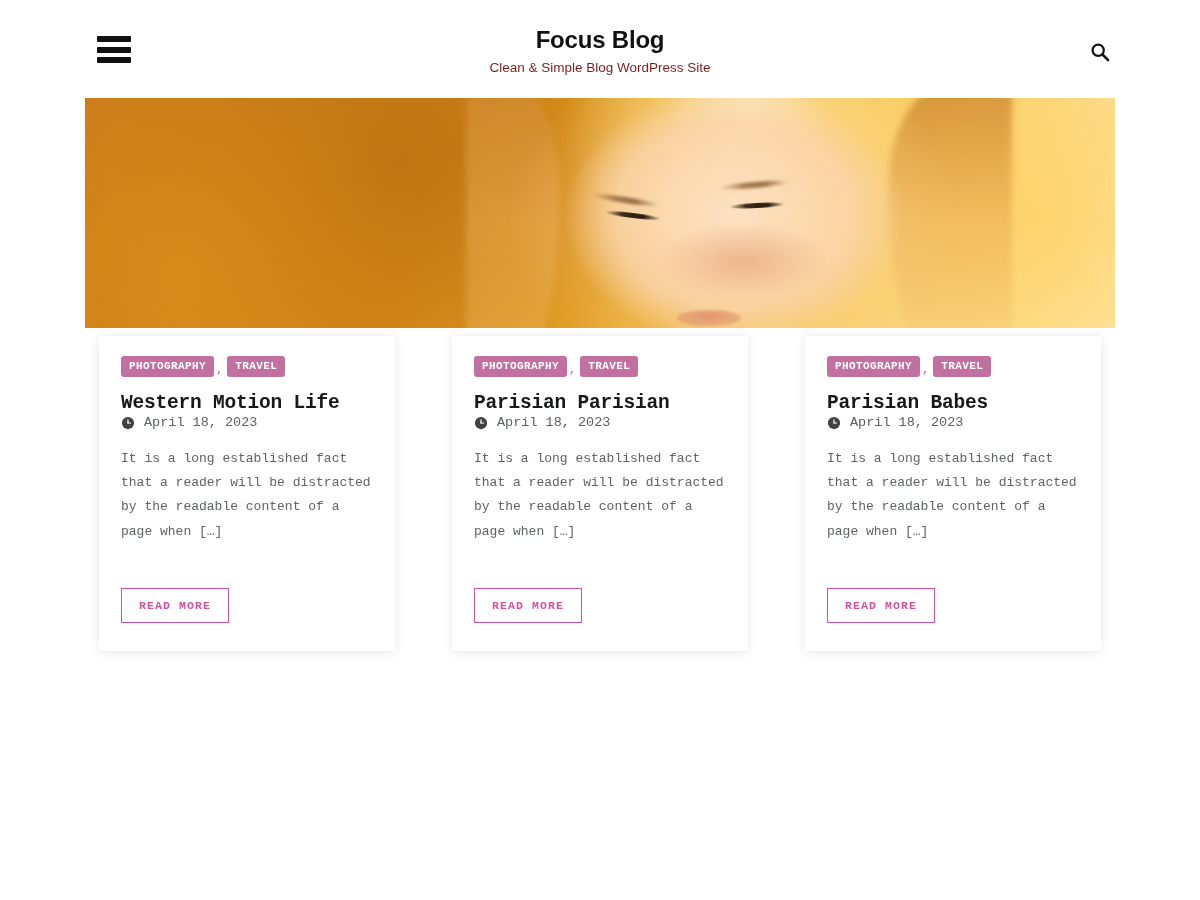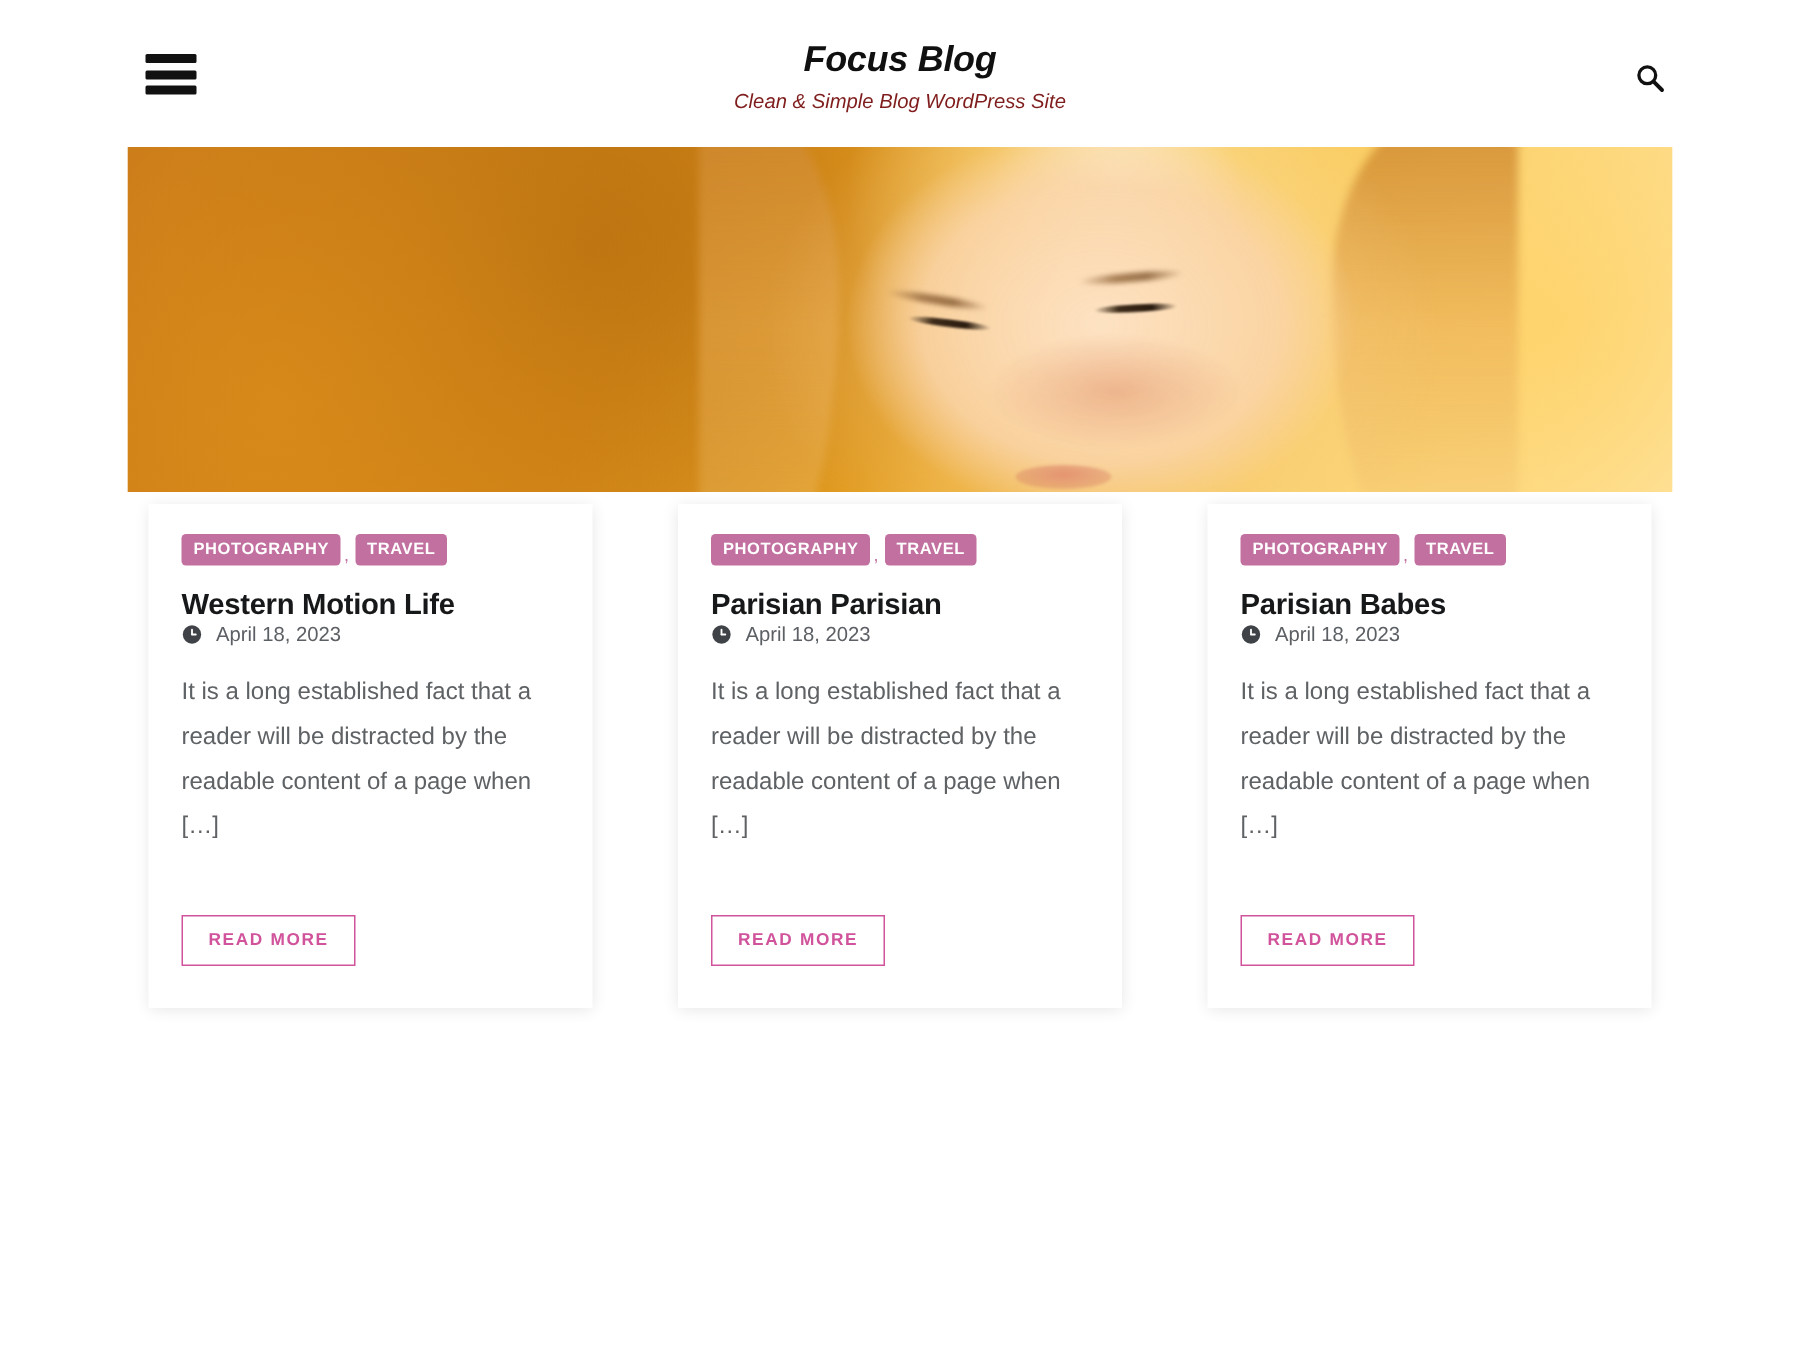--- a/index.html
+++ b/index.html
@@ -19,21 +19,21 @@
     background:#ffffff;
   }
   .menu-toggle{
     position:absolute; left:97px; top:36px;
     width:34px; height:27px;
     display:flex; flex-direction:column; justify-content:space-between;
     cursor:pointer; background:none; border:none;
   }
   .menu-toggle span{ display:block; width:34px; height:6px; background:#111111; border-radius:1px; }
 
-  .branding{ width:100%; text-align:center; padding-top:4px;font-style:italic; }
+  .branding{ width:100%; text-align:center; padding-top:4px; }
   .site-title{
     font-size:24px; font-weight:bold; color:#101010;
     letter-spacing:-0.2px; line-height:1.2;
   }
   .site-tagline{
     font-size:13.5px; color:#7f1d1d; margin-top:4px; line-height:1.3;
   }
   .search-toggle{
     position:absolute; right:86px; top:38px;
     width:28px; height:28px; cursor:pointer;
@@ -259,20 +259,21 @@
     border-radius:40% 18% 30% 22%; transform:rotate(-22deg);
   }
 
   
   .post-body{
     position:relative;
     margin:-34px 14px 0 14px;
     background:#ffffff;
     padding:20px 22px 28px;
     box-shadow:0 1px 10px rgba(0,0,0,0.10);
+    font-family:Liberation Mono, monospace;
   }
   .post-cats{ display:flex; align-items:flex-end; gap:0; margin-bottom:14px; }
   .cat-badge{
     display:inline-block;
     background:#c2709f;
     color:#ffffff;
     font-size:11px;
     font-weight:bold;
     letter-spacing:0.4px;
     padding:4px 8px 5px;
@@ -281,21 +282,21 @@
   }
   .cat-sep{ color:#c2709f; font-size:12px; padding:0 4px 0 2px; }
   .post-title{
     font-size:19.5px; font-weight:bold; color:#16181a;
     line-height:1.25; letter-spacing:-0.2px;
   }
   .post-meta{ display:flex; align-items:flex-end; gap:9px; margin-bottom:17px; }
   .clock-icon{ width:14px; height:14px; flex:none; display:block; }
   .post-date{ font-size:13.5px; color:#5c6064; }
   .post-excerpt{
-    font-size:16px; color:#5f6265; line-height:1.85; margin-bottom:25px;
+    font-size:13px; color:#5f6265; line-height:1.85; margin-bottom:25px;
   }
   .read-more{
     display:inline-block;
     border:1px solid #d0539b;
     color:#d0539b;
     background:transparent;
     font-size:11.5px; font-weight:bold; letter-spacing:1.1px;
     padding:10px 17px;
     text-decoration:none; cursor:pointer;margin-top:19px;
   }

